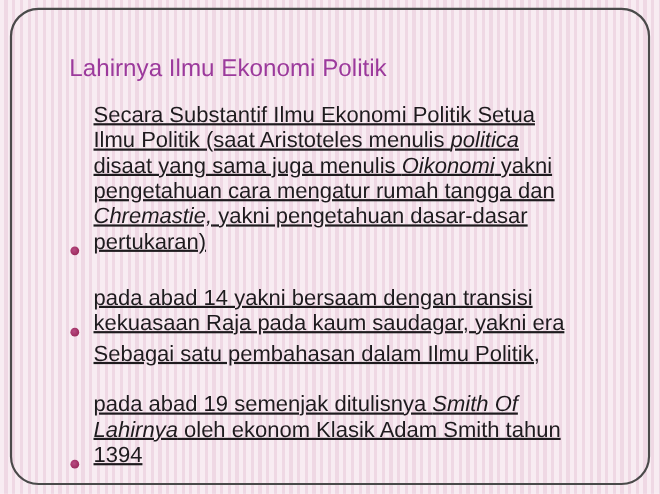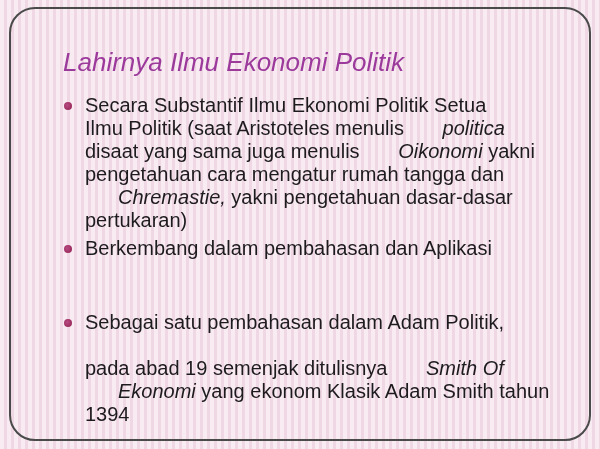--- a/index.html
+++ b/index.html
@@ -38,70 +38,69 @@
   .content {
     position: absolute;
     left: 63px;
     top: 44px;
     right: 18px;
     bottom: 0;
     z-index: 2;
   }
   h1.title {
     margin: 0 0 14px 0;
-    font-size: 26px;
+    font-size: 22px;
     line-height: 36px;
     font-weight: 400;
     color: var(--title-color, #9c3a9c);
-    font-style: italic;
   }
   ul.bullets {
     list-style: none;
     margin: 0;
     padding: 0;
     font-size: 20px;
     line-height: 23px;
     color: var(--text-color, #1e1b1e);
   }
   ul.bullets li {
     display: flex;
-    align-items: flex-start;
+    align-items: flex-end;
     margin: 0 0 5px 0;
+    text-decoration: underline;
   }
   .bullet-dot {
     flex: none;
     width: 8px;
     height: 8px;
     border-radius: 50%;
     margin: 8px 13px 0 1px;
     background: radial-gradient(circle at 40% 40%, #b84a82 0%, var(--bullet-color, #9c2c5e) 70%);
   }
   .bullet-text {
     flex: 1;
   }
   em {
     font-style: italic;
-    margin-left: 33px;
   }
 </style>
 </head>
 <body>
 
 <div class="slide">
   <div class="slide-border"></div>
   <div class="content">
     <h1 class="title">Lahirnya Ilmu Ekonomi Politik</h1>
     <ul class="bullets">
         <li>
           <span class="bullet-dot"></span>
           <span class="bullet-text"><span>Secara Substantif Ilmu Ekonomi Politik Setua</span><br><span>Ilmu Politik (saat Aristoteles menulis </span><em>politica</em><br><span>disaat yang sama juga menulis </span><em>Oikonomi</em><span> yakni</span><br><span>pengetahuan cara mengatur rumah tangga dan</span><br><em>Chremastie,</em><span> yakni pengetahuan dasar-dasar</span><br><span>pertukaran)</span></span>
         </li>
         <li>
           <span class="bullet-dot"></span>
-          <span class="bullet-text"><span>Berkembang dalam pembahasan dan Aplikasi</span><br><br><br></span>
+          <span class="bullet-text"><br><span>pada abad 14 yakni bersaam dengan transisi</span><br><span>kekuasaan Raja pada kaum saudagar, yakni era</span><br></span>
         </li>
         <li>
           <span class="bullet-dot"></span>
-          <span class="bullet-text"><span>Sebagai satu pembahasan dalam Adam Politik,</span><br><br><span>pada abad 19 semenjak ditulisnya </span><em>Smith Of</em><br><em>Ekonomi</em><span> yang ekonom Klasik Adam Smith tahun</span><br><span>1394</span></span>
+          <span class="bullet-text"><span>Sebagai satu pembahasan dalam Ilmu Politik,</span><br><br><span>pada abad 19 semenjak ditulisnya </span><em>Smith Of</em><br><em>Lahirnya</em><span> oleh ekonom Klasik Adam Smith tahun</span><br><span>1394</span></span>
         </li>
       </ul>
   </div>
 </div>
 
 </body></html>

